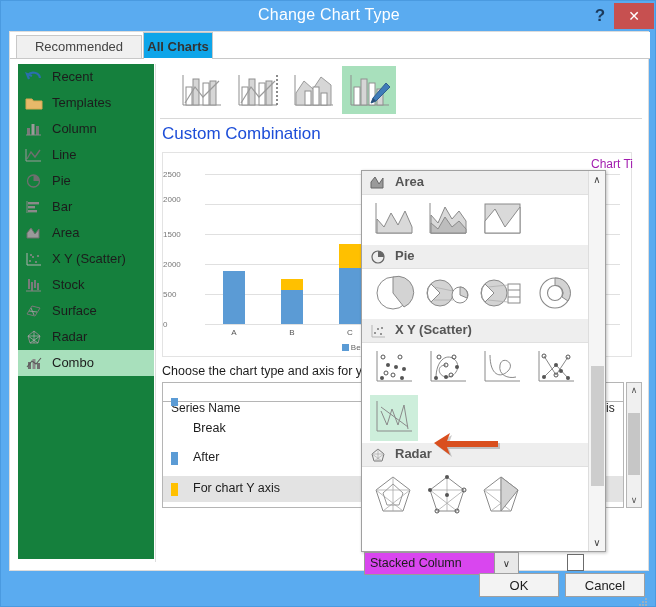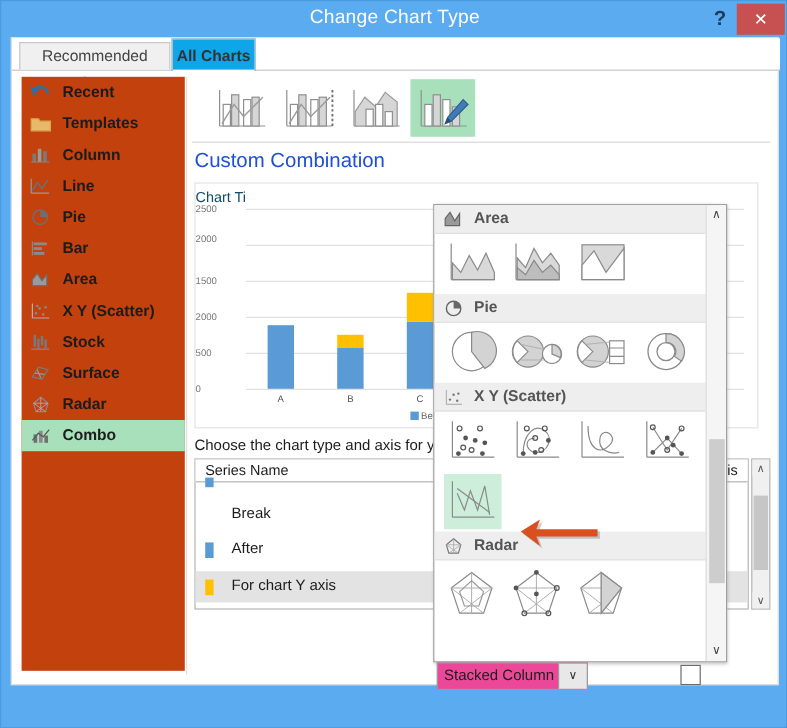--- a/index.html
+++ b/index.html
@@ -61,22 +61,21 @@
     position: absolute; left: 0; top: 26px; width: 640px; height: 1px;
     background: #c8c8c8;
   }
   #tab-underline-mask {
     position: absolute; left: 134px; top: 26px; width: 68px; height: 2px;
     background: #ffffff; z-index: 4;
   }
   
   #leftlist {
     position: absolute; left: 8px; top: 32px; width: 136px; height: 495px;
-    background: #c2410c;
-    font-weight: bold;
+    background: #15803d;
   }
   .litem {
     position: relative; height: 26px; line-height: 26px;
     font-size: 13px; color: #1c1c1c; padding-left: 34px; cursor: pointer;
   }
   .litem.sel { background: #a8e0bc; }
   .licon {
     position: absolute; left: 6px; top: 4px; width: 20px; height: 18px;
   }
   #left-divider {
@@ -101,21 +100,21 @@
     position: absolute; left: 2px; top: 60px;
     font-size: 17px; color: #1d4ed8;
   }
   
   #preview {
     position: absolute; left: 2px; top: 88px; width: 470px; height: 205px;
     background: #ffffff; border: 1px solid #e3e3e3;
   }
   #chart-title {
     position: absolute; left: 0; top: 4px; width: 470px;
-    text-align: left; font-size: 12px; color: #0c4a6e;
+    text-align: right; font-size: 12px; color: #a21caf;
   }
   .grid-line { position: absolute; height: 1px; background: #e0e0e0; }
   .ylab {
     position: absolute; width: 36px; 
     font-size: 8px; color: #777;
   }
   .xlab {
     position: absolute; width: 30px; text-align: center;
     font-size: 8px; color: #555;
   }
@@ -131,21 +130,21 @@
     font-size: 12.5px; color: #1c1c1c; white-space: nowrap;
   }
   #series-table {
     position: absolute; left: 2px; top: 318px; width: 462px; height: 126px;
     border: 1px solid #b5b5b5; background: #ffffff;
   }
   #thead {
     position: absolute; left: 0; top: 0; width: 460px; height: 19px;
     background: #ffffff; border-bottom: 1px solid #b5b5b5;
   }
-  .th { position: absolute; top: 2px; font-size: 12px; color: #1c1c1c; }
+  .th { position: absolute; top: 18px; font-size: 12px; color: #1c1c1c; }
   .srow { position: absolute; left: 0; width: 460px; height: 26px; }
   .srow.sel { background: #e3e3e3; }
   .swatch { position: absolute; left: 8px; top: 7px; width: 7px; height: 13px; }
   .sname { position: absolute; left: 30px; top: 5px; font-size: 12.5px; color: #1c1c1c; }
   #table-scroll {
     position: absolute; left: 466px; top: 318px; width: 16px; height: 126px;
     background: #f0f0f0; border: 1px solid #b5b5b5;
   }
   .sc-arrow {
     position: absolute; left: 0; width: 14px; height: 14px;
@@ -186,22 +185,22 @@
   }
   #gs-thumb {
     position: absolute; left: 2px; top: 195px; width: 13px; height: 120px;
     background: #cdcdcd; cursor: pointer;
   }
   
   #annot-arrow { position: absolute; left: 420px; top: 398px; width: 70px; height: 28px; }
   
   #combo-row { position: absolute; left: 351px; top: 520px; width: 245px; height: 26px; }
   #type-combo {
-    position: absolute; left: 3px; top: 0px; width: 126px; height: 23px;
-    border: 1px solid #9a9a9a; background: #ec4899;
+    position: absolute; left: 3px; top: 0px; width: 155px; height: 23px;
+    border: 1px solid #9a9a9a; background: #d946ef;
   }
   #type-combo-text {
     position: absolute; left: 5px; top: 3px; font-size: 12.5px; color: #1c1c1c;
   }
   #type-combo-btn {
     position: absolute; right: 0; top: 0; width: 24px; height: 21px;
     background: #e8e8e8; border-left: 1px solid #9a9a9a;
     text-align: center; line-height: 21px; font-size: 10px; color: #333;
     cursor: pointer;
   }
@@ -704,14 +703,28 @@
     <div id="combo-row">
       <div id="type-combo">
         <span id="type-combo-text">Stacked Column</span>
         <span id="type-combo-btn">∨</span>
       </div>
       <div id="sec-axis-check"></div>
     </div>
 
   </div>
 
+  <div id="footer">
+    <div class="fbtn" id="btn-ok">OK</div>
+    <div class="fbtn" id="btn-cancel">Cancel</div>
+    <div id="grip">
+      <svg width="10" height="10" viewBox="0 0 10 10">
+          <circle cx="8" cy="2" r="1" fill="#b0b0b0"></circle>
+          <circle cx="5" cy="5" r="1" fill="#b0b0b0"></circle>
+          <circle cx="8" cy="5" r="1" fill="#b0b0b0"></circle>
+          <circle cx="2" cy="8" r="1" fill="#b0b0b0"></circle>
+          <circle cx="5" cy="8" r="1" fill="#b0b0b0"></circle>
+          <circle cx="8" cy="8" r="1" fill="#b0b0b0"></circle>
+        </svg>
+    </div>
+  </div>
 
 </div>
 
 </body></html>

